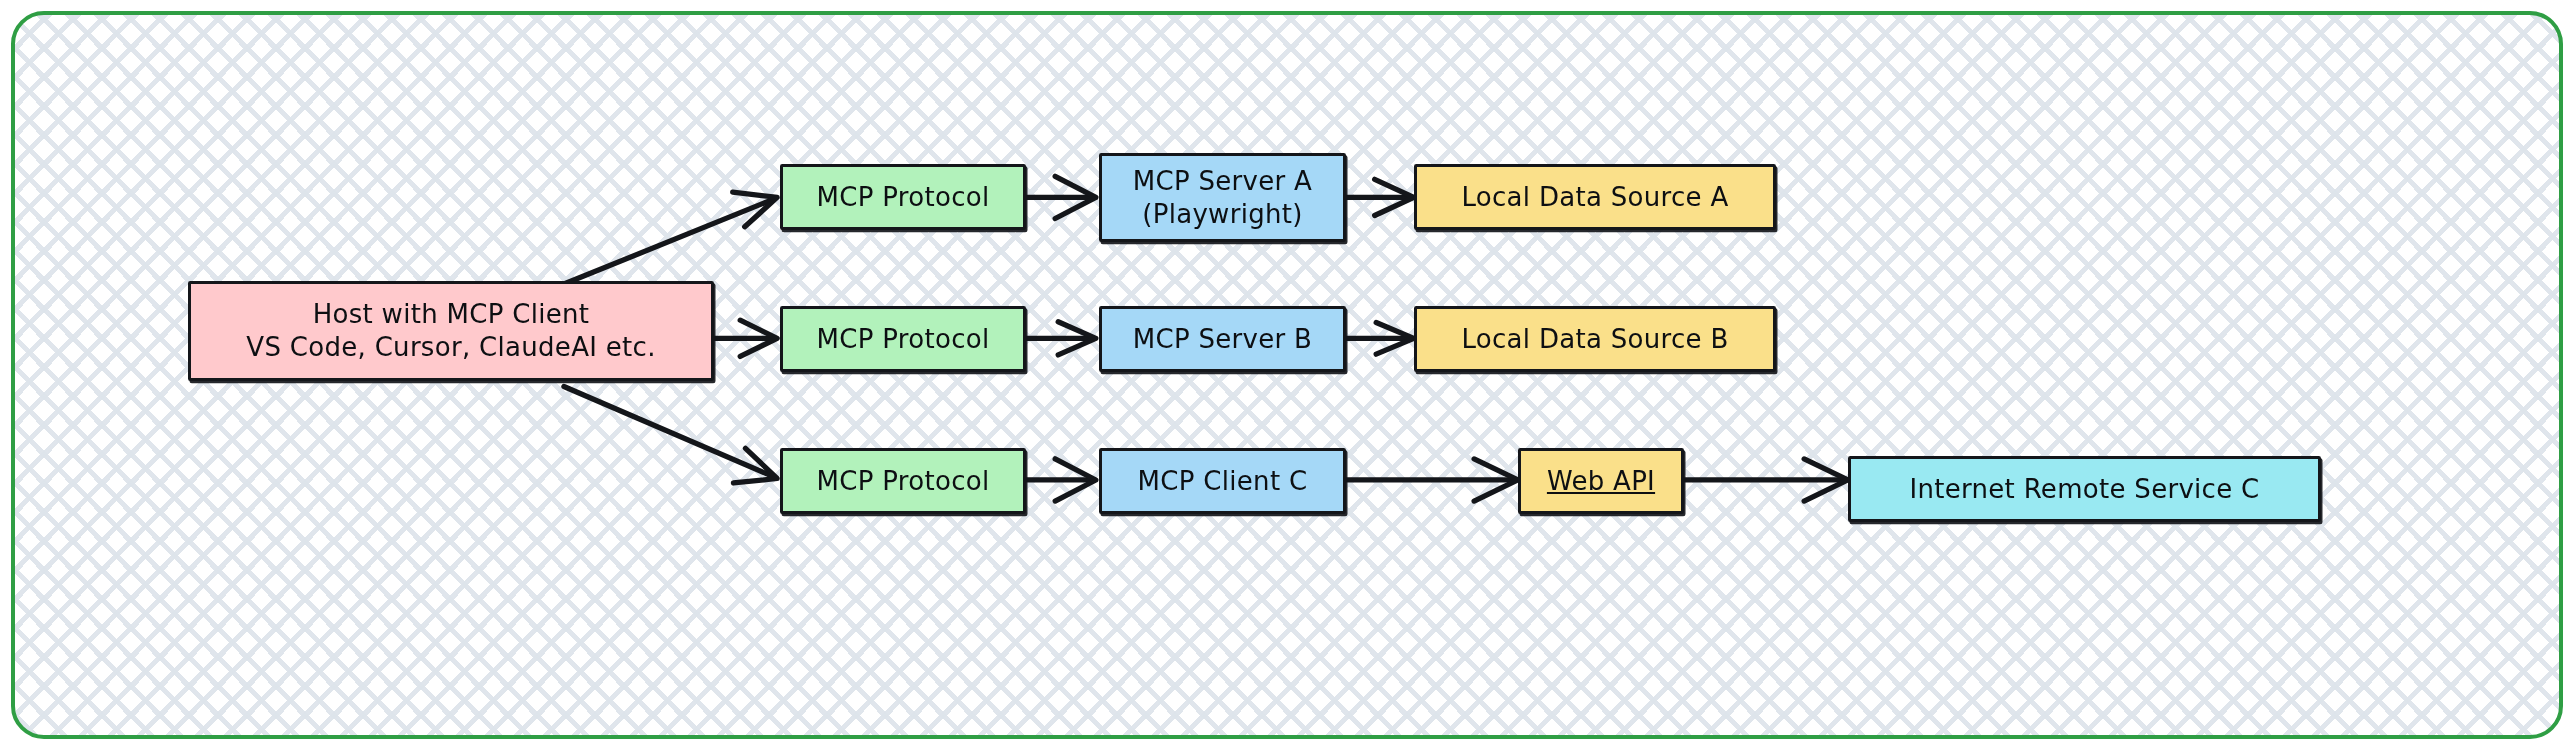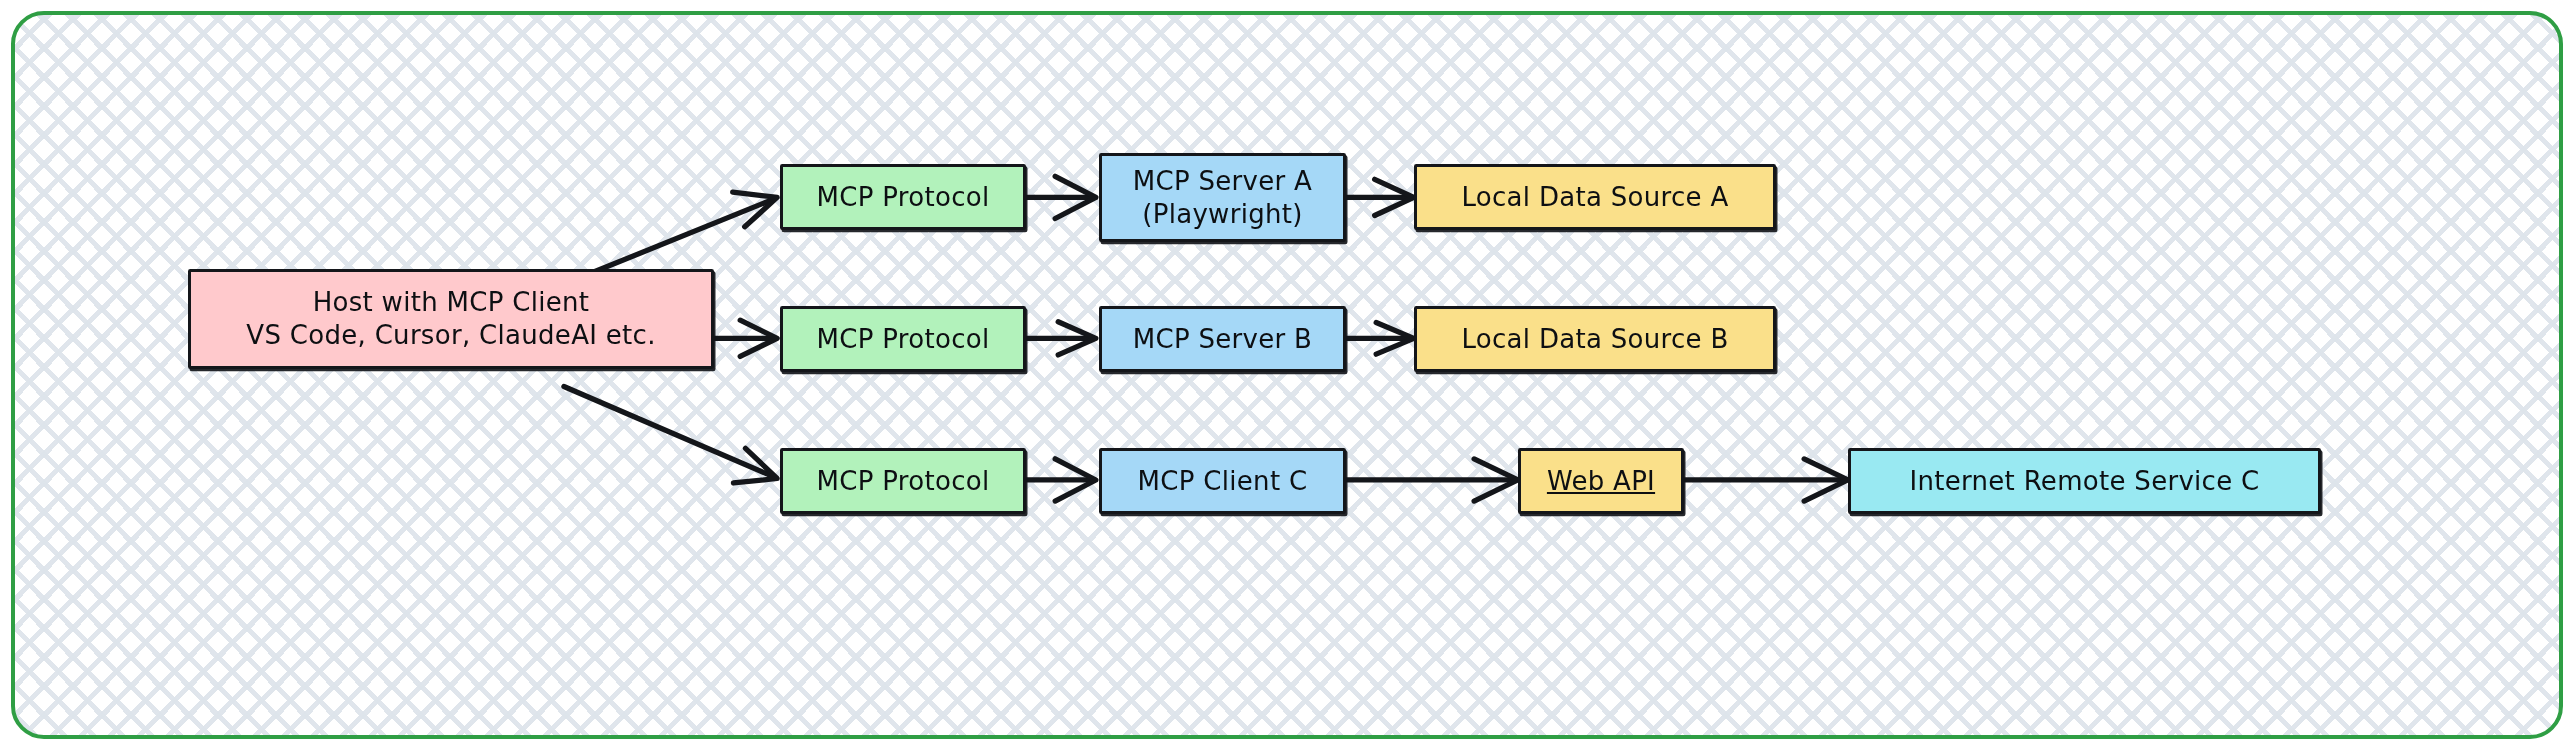--- a/index.html
+++ b/index.html
@@ -90,21 +90,21 @@
   .node .label {
     white-space: pre-line;
     padding: 0 9px;
   }
 
   .n-host     { background: #ffc9cc; }
   .n-protocol { background: #b2f2bb; }
   .n-server   { background: #a5d8f7; }
   .n-local    { background: #fae08a; }
   .n-webapi   { background: #fae08a; text-decoration: underline; }
-  .n-remote   { background: #99e9f2; }
+  .n-remote   { background: #99e9f2; margin-top: 8px; }
 </style>
 </head>
 <body>
 
 <div id="canvas">
 
   <div id="frame"></div>
 
   <svg id="edges" viewBox="0 0 3418 1002" xmlns="http://www.w3.org/2000/svg">
 
@@ -152,21 +152,21 @@
       <path class="edge-line" d="M 1786 637 L 2010 637"></path>
       <path class="edge-head" d="M 1956 609 L 2014 637 L 1956 665"></path>
     </g>
 
     <g>
       <path class="edge-line" d="M 2234 637 L 2448 637"></path>
       <path class="edge-head" d="M 2394 609 L 2452 637 L 2394 665"></path>
     </g>
   </svg>
 
-  <div class="node n-host" style="left:188px; top:269px; width:526px; height:100px;">
+  <div class="node n-host" style="left:188px; top:281px; width:526px; height:100px;">
     <span class="label">Host with MCP Client
 VS Code, Cursor, ClaudeAI etc.</span>
   </div>
 
   <div class="node n-protocol" style="left:780px; top:164px; width:246px; height:66px;">
     <span class="label">MCP Protocol</span>
   </div>
 
   <div class="node n-server" style="left:1099px; top:153px; width:247px; height:89px;text-align:center;">
     <span class="label">MCP Server A

